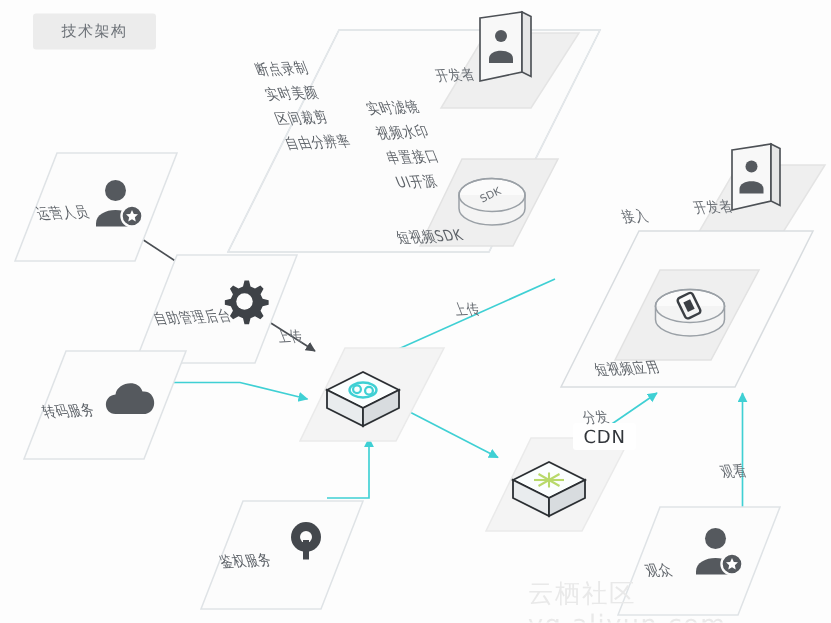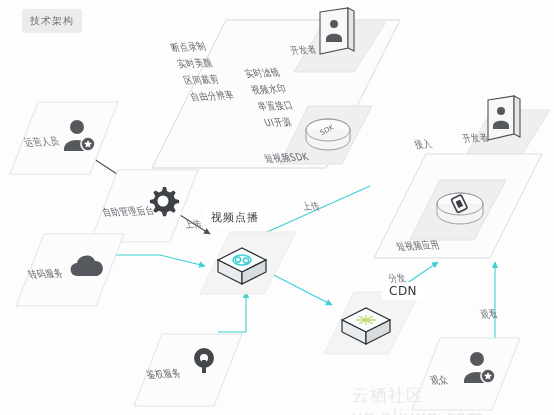--- a/index.html
+++ b/index.html
@@ -9,21 +9,21 @@
     font-family:"DejaVu Sans","Liberation Sans",sans-serif;
     color:#55595e;
   }
   #stage{position:absolute;inset:0;}
 
   
   .abs{position:absolute;}
 
   
   #badge{
-    left:22px;top:9px;width:60px;height:24px;
+    left:22px;top:9px;width:82px;height:24px;
     background:#ececec;border-radius:2px;
     display:flex;align-items:center;justify-content:center;
     font-size:10px;color:#6c7177;letter-spacing:1px;
   }
   .hexwrap{width:112px;height:76px;}
   .hexwrap svg{position:absolute;left:0;top:0;overflow:visible;}
   .node-label{
     position:absolute;font-size:9px;color:#5d6268;letter-spacing:.5px;
     transform-origin:left top;white-space:nowrap;
   }
@@ -277,21 +277,20 @@
       <polygon points="22,32 22,44 46,56 46,44" fill="#e9ecee" stroke="#2b2f33" stroke-width="1.2"></polygon>
       <polygon points="70,32 70,44 46,56 46,44" fill="#d8dcdf" stroke="#2b2f33" stroke-width="1.2"></polygon>
 
       <g transform="translate(46,32)">
         <ellipse cx="0" cy="0" rx="9" ry="5" fill="none" stroke="#3fd0d4" stroke-width="1.6"></ellipse>
         <circle cx="-4" cy="-0.5" r="2.6" fill="none" stroke="#3fd0d4" stroke-width="1.5"></circle>
         <circle cx="4" cy="0.5" r="2.6" fill="none" stroke="#3fd0d4" stroke-width="1.5"></circle>
       </g>
     </svg>
   </div>
-  <div class="abs callout" style="left:204px;top:208px;">视频点播</div>
   <div class="abs edge-label" style="left:300px;top:200px;transform:skewY(24deg) rotate(-26deg);">上传</div>
 
   <div class="abs pad" style="left:320px;top:288px;width:104px;height:70px;">
     <svg width="104" height="70" viewBox="0 0 104 70">
       <polygon points="34,4 100,4 68,66 4,66" fill="#f4f4f4" stroke="#eaeaea" stroke-width="1"></polygon>
       <polygon points="22,32 46,20 70,32 46,44" fill="#fbfefe" stroke="#2b2f33" stroke-width="1.2"></polygon>
       <polygon points="22,32 22,44 46,56 46,44" fill="#e9ecee" stroke="#2b2f33" stroke-width="1.2"></polygon>
       <polygon points="70,32 70,44 46,56 46,44" fill="#d8dcdf" stroke="#2b2f33" stroke-width="1.2"></polygon>
 
       <g transform="translate(46,32)" stroke="#b8d96a" stroke-width="1.4" fill="none">

